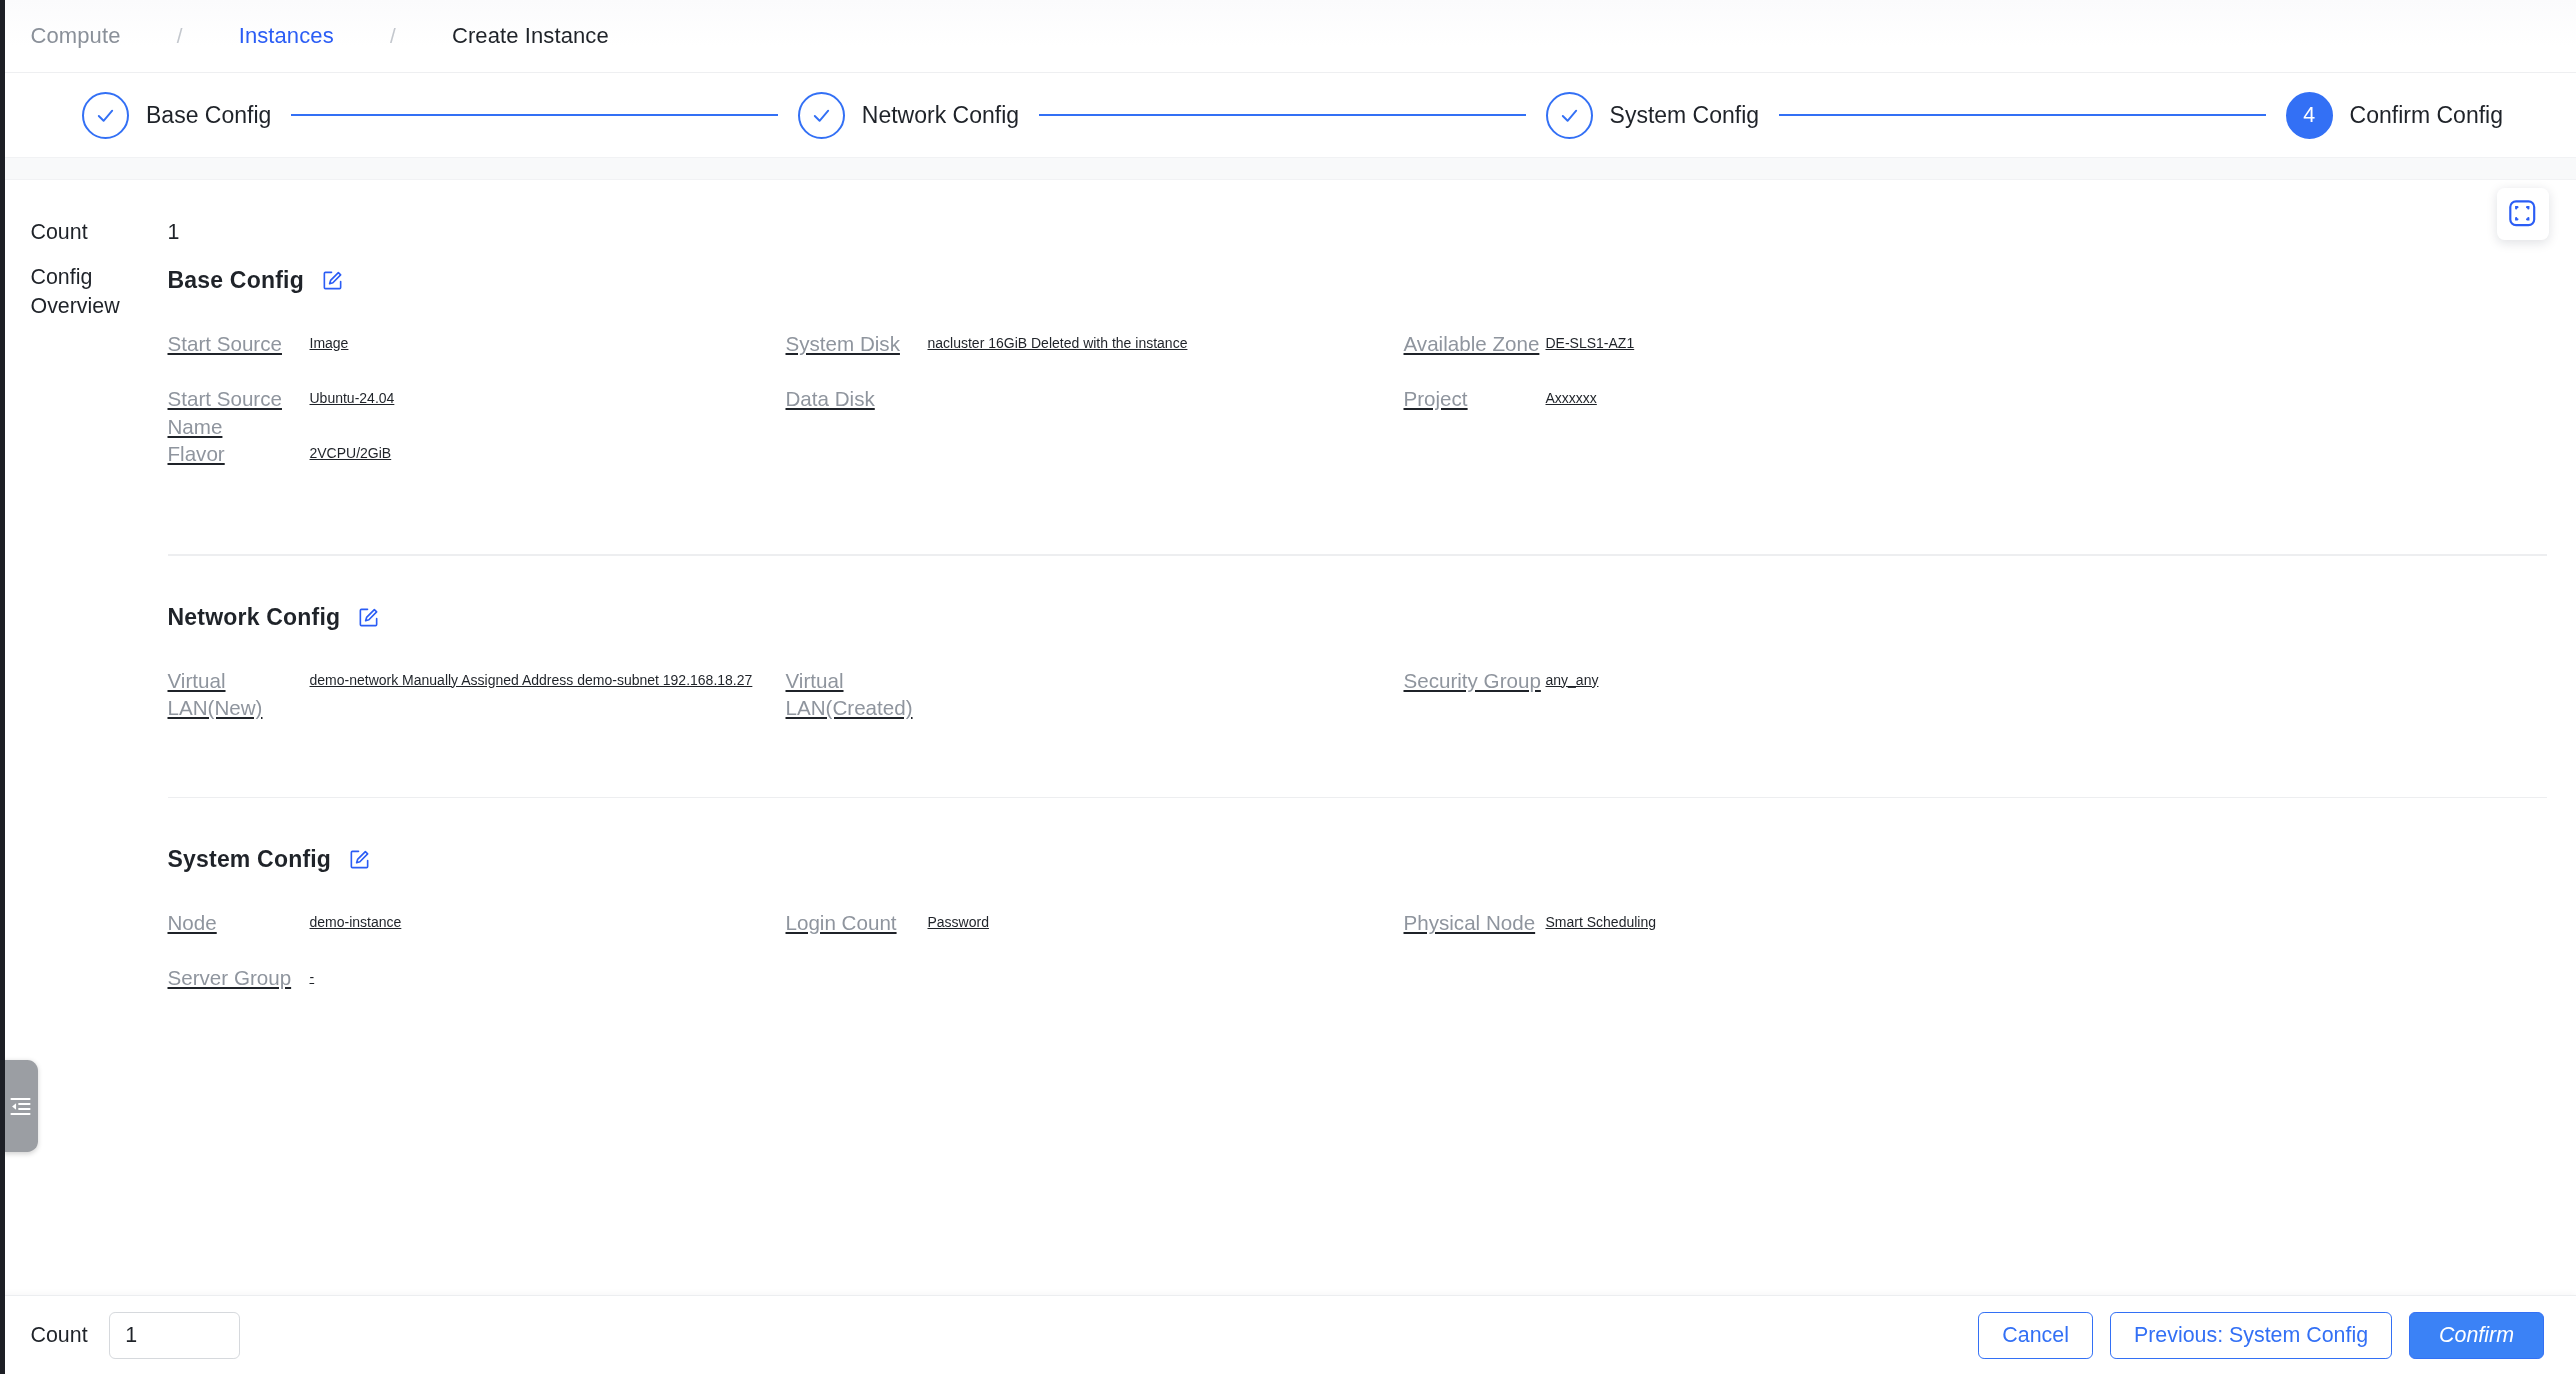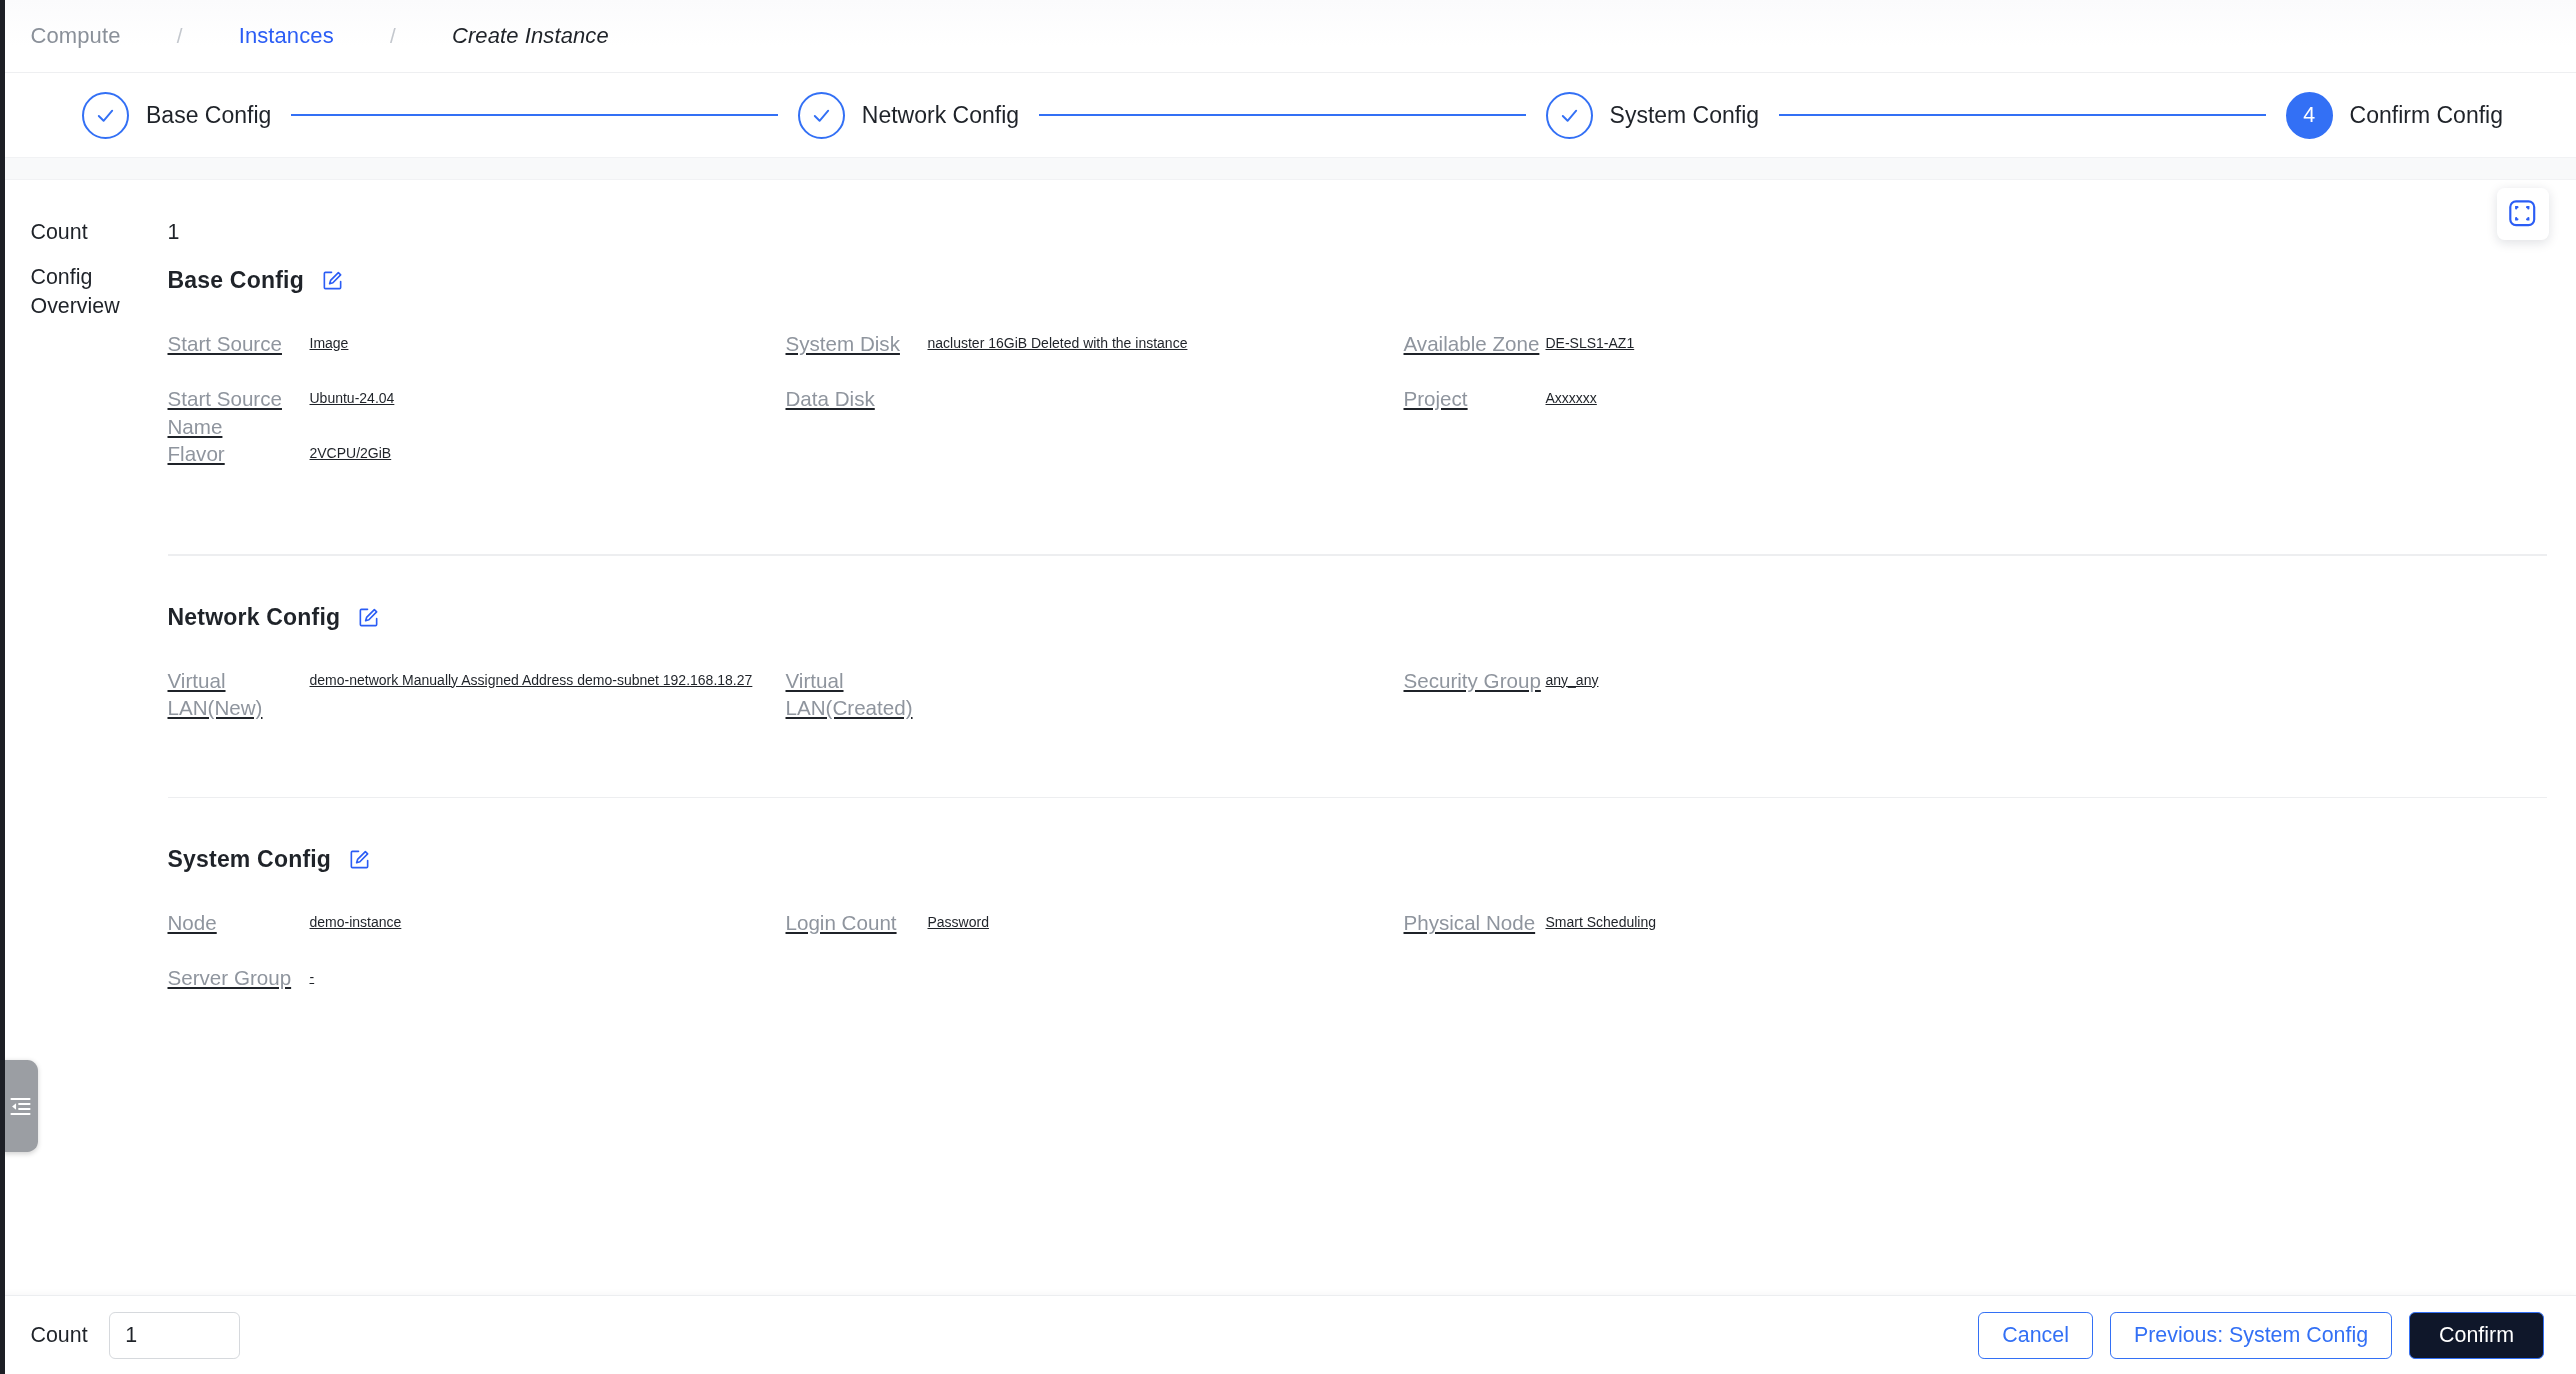--- a/index.html
+++ b/index.html
@@ -49,21 +49,21 @@
   }
   .breadcrumb {
     display: flex;
     align-items: center;
     font-size: 22px;
     letter-spacing: 0.1px;
     gap: 44px;
   }
   .bc-item { color: #8a9099; }
   .bc-item.link { color: #2b5df5; cursor: pointer; }
-  .bc-item.current { color: #1f2329; font-style: italic; }
+  .bc-item.current { color: #1f2329; }
   .bc-sep { color: #c3c7cd; margin: 0 12.2px; font-size: 20.6px; }
 
   
   .stepper-bar {
     flex: 0 0 84px;
     height: 84px;
     background: #ffffff;
     display: flex;
     align-items: center;
     padding: 0 73px 0 82px;
@@ -304,24 +304,25 @@
     padding: 0 23px;
     cursor: pointer;
     white-space: nowrap;
   }
   .btn-outline {
     background: #ffffff;
     border: 1.5px solid #3370f5;
     color: #3370f5;
   }
   .btn-primary {
-    background: #0f172a;
+    background: #3b82f6;
     border: 1.5px solid #3370f5;
     color: #ffffff;
     padding: 4px 29px;
+    font-style: italic;
   }
 </style>
 </head>
 <body>
 
 <div class="page">
 
   <div class="window-edge"></div>
 
   <div class="breadcrumb-bar">

